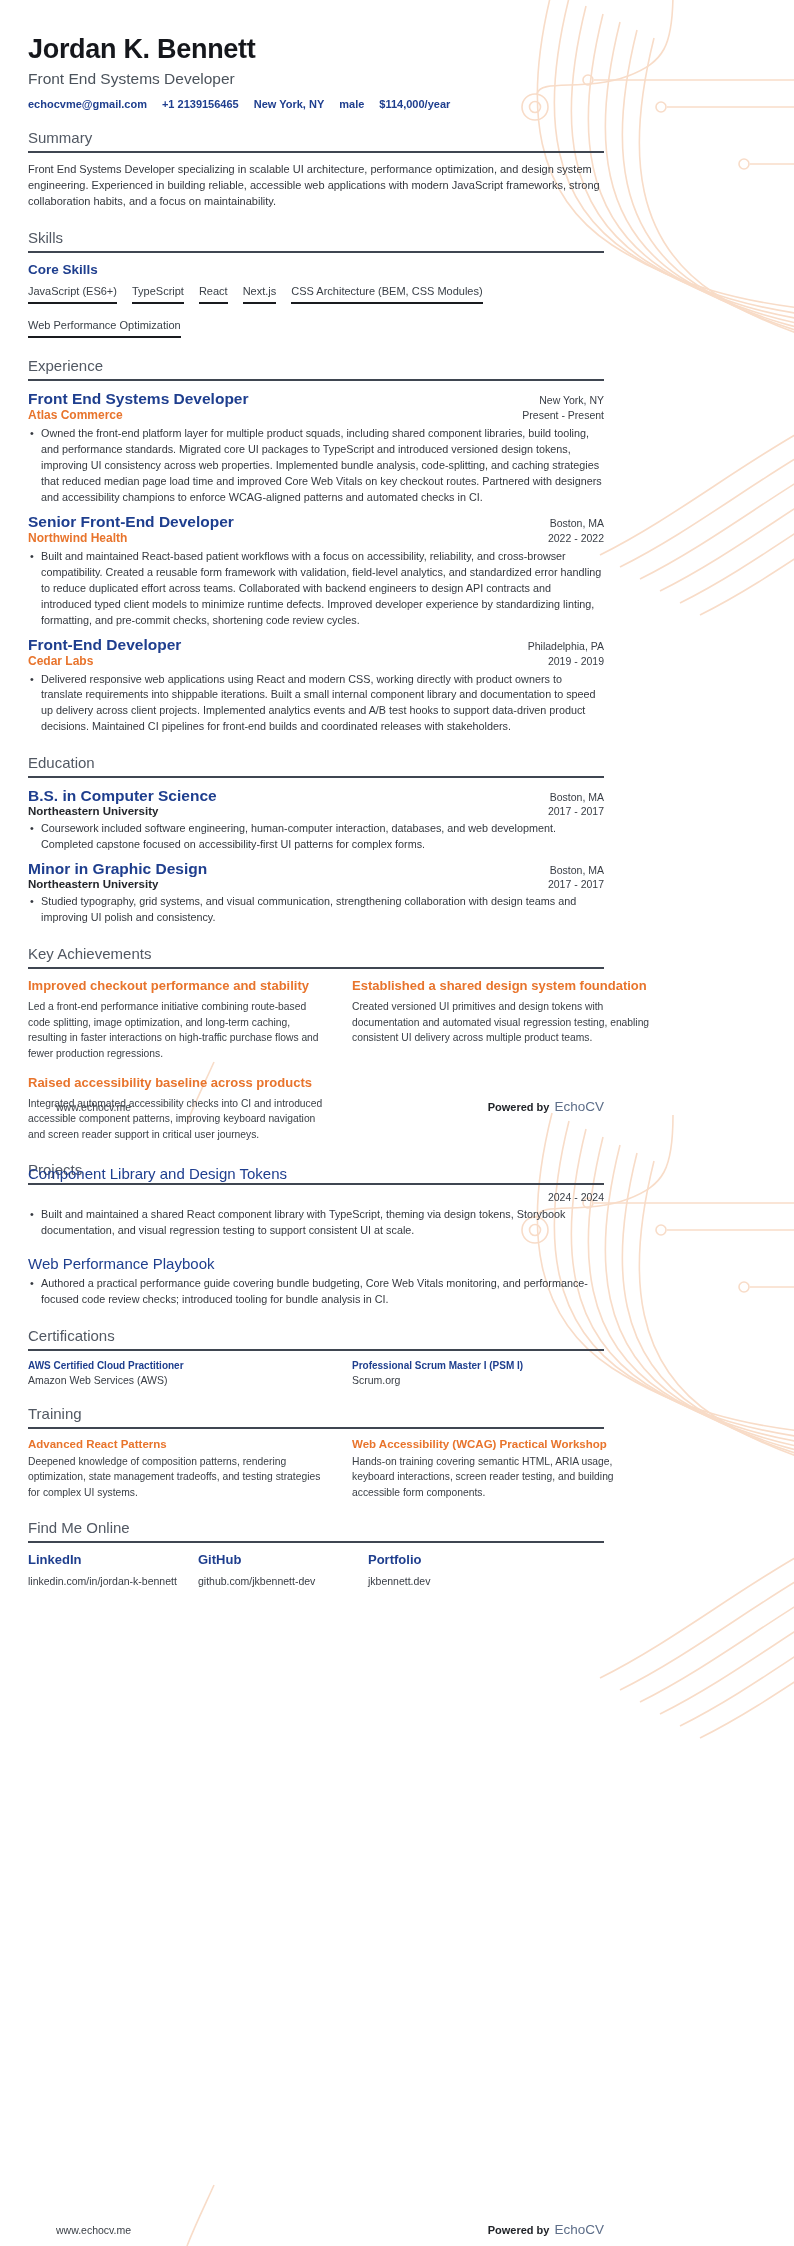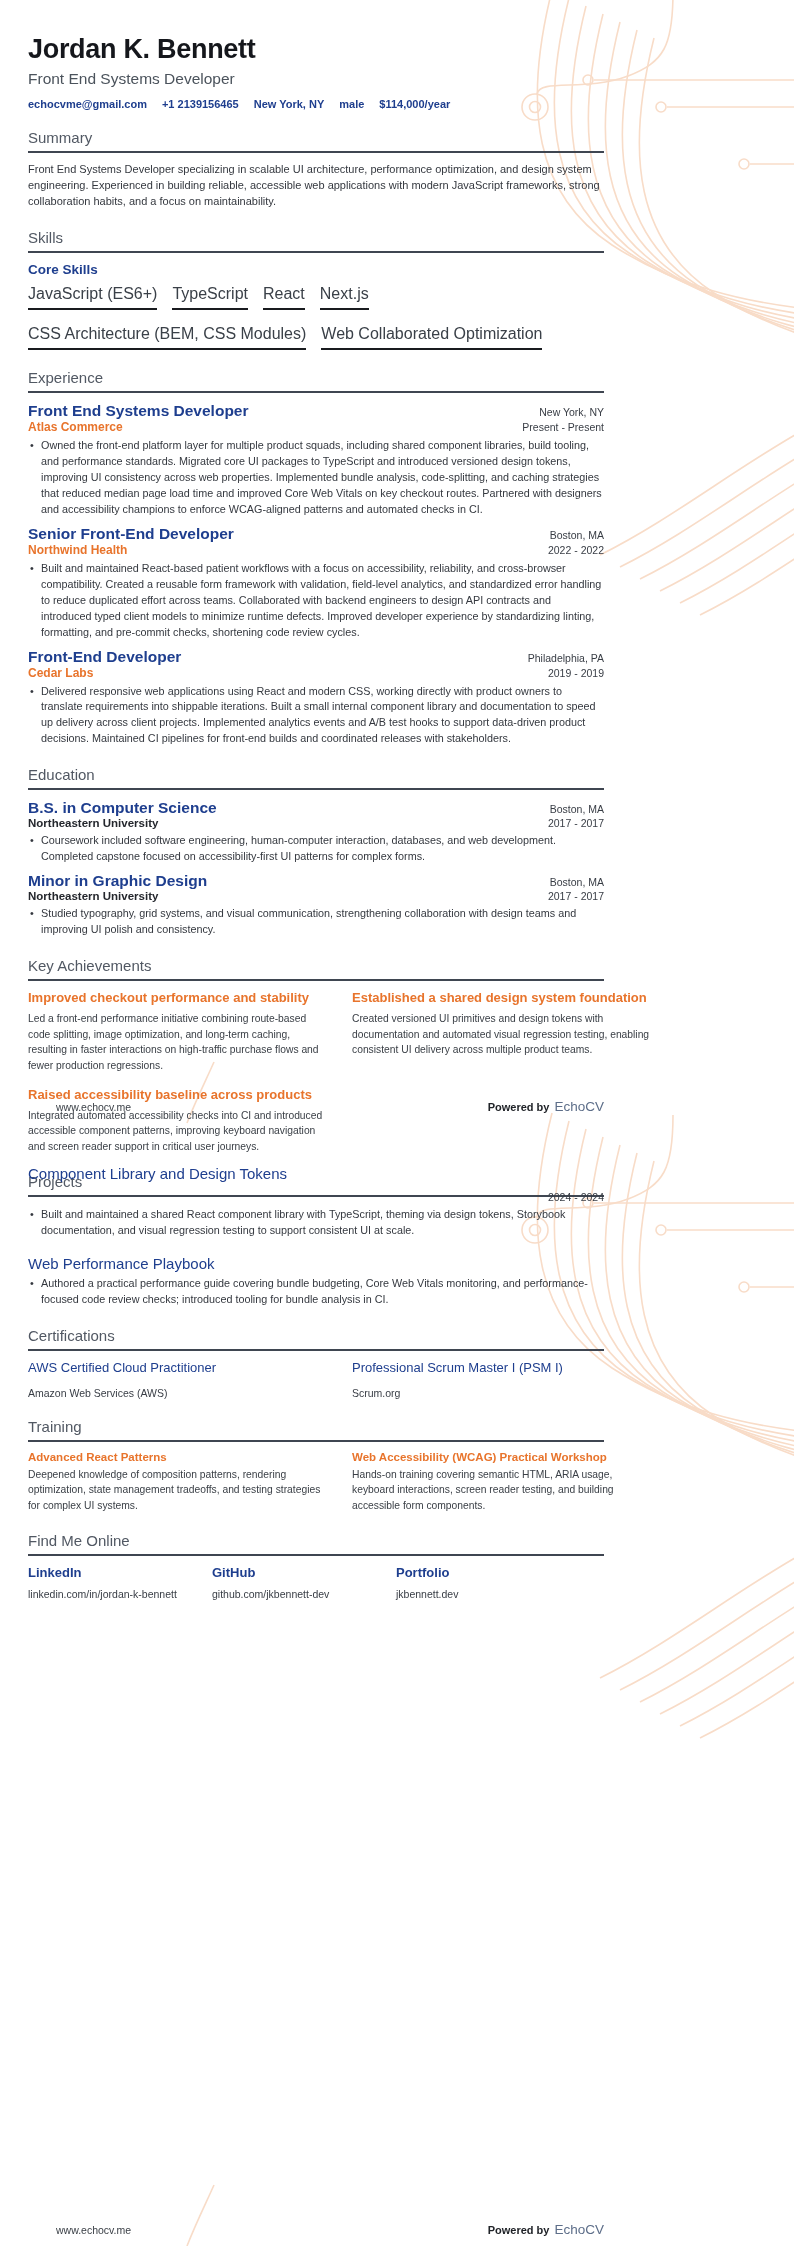--- a/index.html
+++ b/index.html
@@ -23,39 +23,39 @@
   .contact{display:flex;gap:15px;font-size:11px;font-weight:700;color:var(--navy);}
 
   
   .section{margin-top:19px;}
   .sec-head{font-size:15px;color:var(--heading);}
   .rule{height:2px;background:var(--rule);margin-top:5px;margin-bottom:9px;}
   .summary-text{font-size:11px;line-height:1.45;color:var(--body);}
 
   .group-title{font-size:13.5px;font-weight:700;color:var(--navy);margin-bottom:8px;}
   .skills-row{display:flex;flex-wrap:wrap;gap:15px;}
-  .skill{font-size:16px;color:#3a4048;padding-bottom:5px;border-bottom:2px solid #191b1f;}
+  .skill{font-size:11px;color:#3a4048;padding-bottom:5px;border-bottom:2px solid #191b1f;}
 
   .entry{margin-top:7px;}
   .entry-row{display:flex;justify-content:space-between;align-items:baseline;}
   .entry-title{font-size:15.5px;font-weight:700;color:var(--navy);}
   .entry-meta{font-size:10.5px;color:var(--meta);white-space:nowrap;}
   .entry-company{font-size:12px;font-weight:700;color:var(--orange);}
   .entry-school{font-size:11.5px;font-weight:700;color:#24272d;}
   .bullet{position:relative;margin-top:4px;padding-left:13px;font-size:10.8px;line-height:1.48;color:var(--body);}
   .bullet::before{content:"•";position:absolute;left:2px;top:0;}
 
   .two-col{display:grid;grid-template-columns:300px 300px;column-gap:24px;row-gap:14px;margin-top:4px;}
   .ach-title{font-size:13px;font-weight:600;color:var(--orange);margin-bottom:6px;}
   .ach-body{font-size:10.3px;line-height:1.5;color:#3b4047;}
-  .cert-title{font-size:13px;font-weight:400;color:var(--navy);margin-bottom:12px;}
+  .cert-title{font-size:10px;font-weight:700;color:var(--navy);margin-bottom:3px;}
   .cert-issuer{font-size:10.5px;color:var(--meta);}
   .train-title{font-size:11.5px;font-weight:700;color:var(--orange);margin-bottom:4px;}
 
-  .links-grid{display:grid;grid-template-columns:repeat(3,170px);column-gap:14px;margin-top:4px;}
+  .links-grid{display:grid;grid-template-columns:repeat(3,170px);margin-top:4px;}
   .link-label{font-size:13px;font-weight:700;color:var(--navy);margin-bottom:8px;}
   .link-url{font-size:10.5px;color:var(--meta);}
 
   .proj{margin-bottom:16px;}
   .proj-title{font-size:15px;font-weight:400;color:var(--navy);}
   .proj-date{font-size:10.5px;color:var(--meta);text-align:right;margin-top:9px;margin-bottom:2px;}
 
   .page-footer{position:absolute;left:28px;right:28px;bottom:9px;display:flex;justify-content:space-between;align-items:baseline;}
   .footer-site{font-size:10.5px;color:#3b4047;margin-left:28px;}
   .powered{display:flex;align-items:baseline;gap:5px;padding-left:9px;}
@@ -120,21 +120,21 @@
   <section class="section">
     <div class="sec-head">Skills</div>
     <div class="rule"></div>
     <div class="group-title">Core Skills</div>
     <div class="skills-row">
       <span class="skill">JavaScript (ES6+)</span>
       <span class="skill">TypeScript</span>
       <span class="skill">React</span>
       <span class="skill">Next.js</span>
       <span class="skill">CSS Architecture (BEM, CSS Modules)</span>
-      <span class="skill">Web Collaborated Optimization</span>
+      <span class="skill">Web Performance Optimization</span>
     </div>
   </section>
 
   <section class="section">
     <div class="sec-head">Experience</div>
     <div class="rule"></div>
 
     <div class="entry">
       <div class="entry-row">
         <span class="entry-title">Front End Systems Developer</span>

